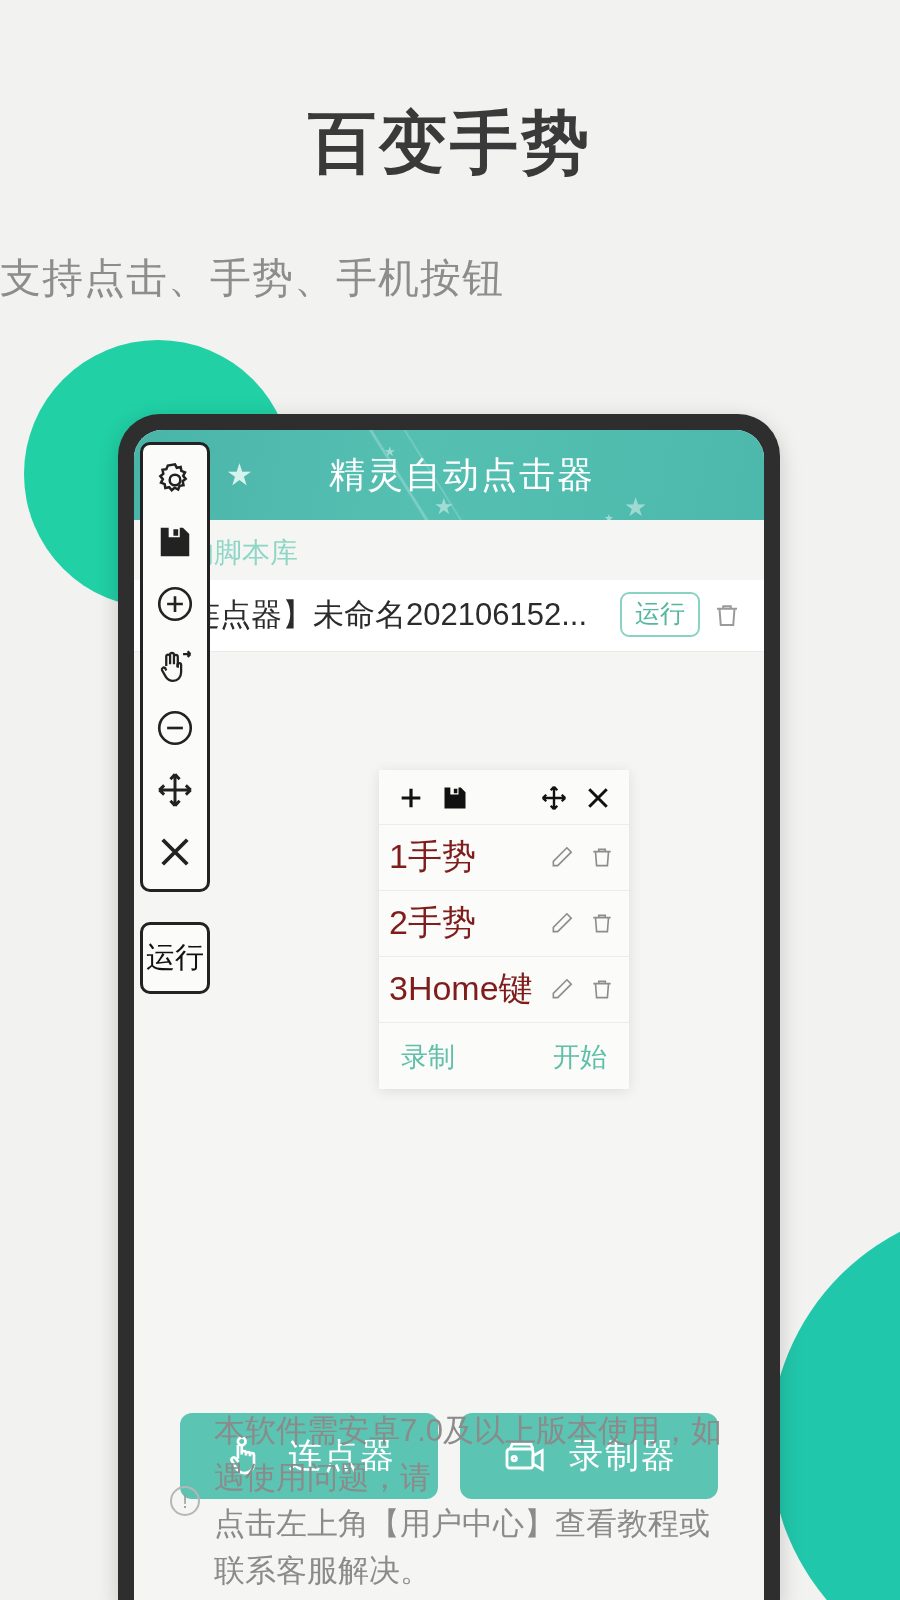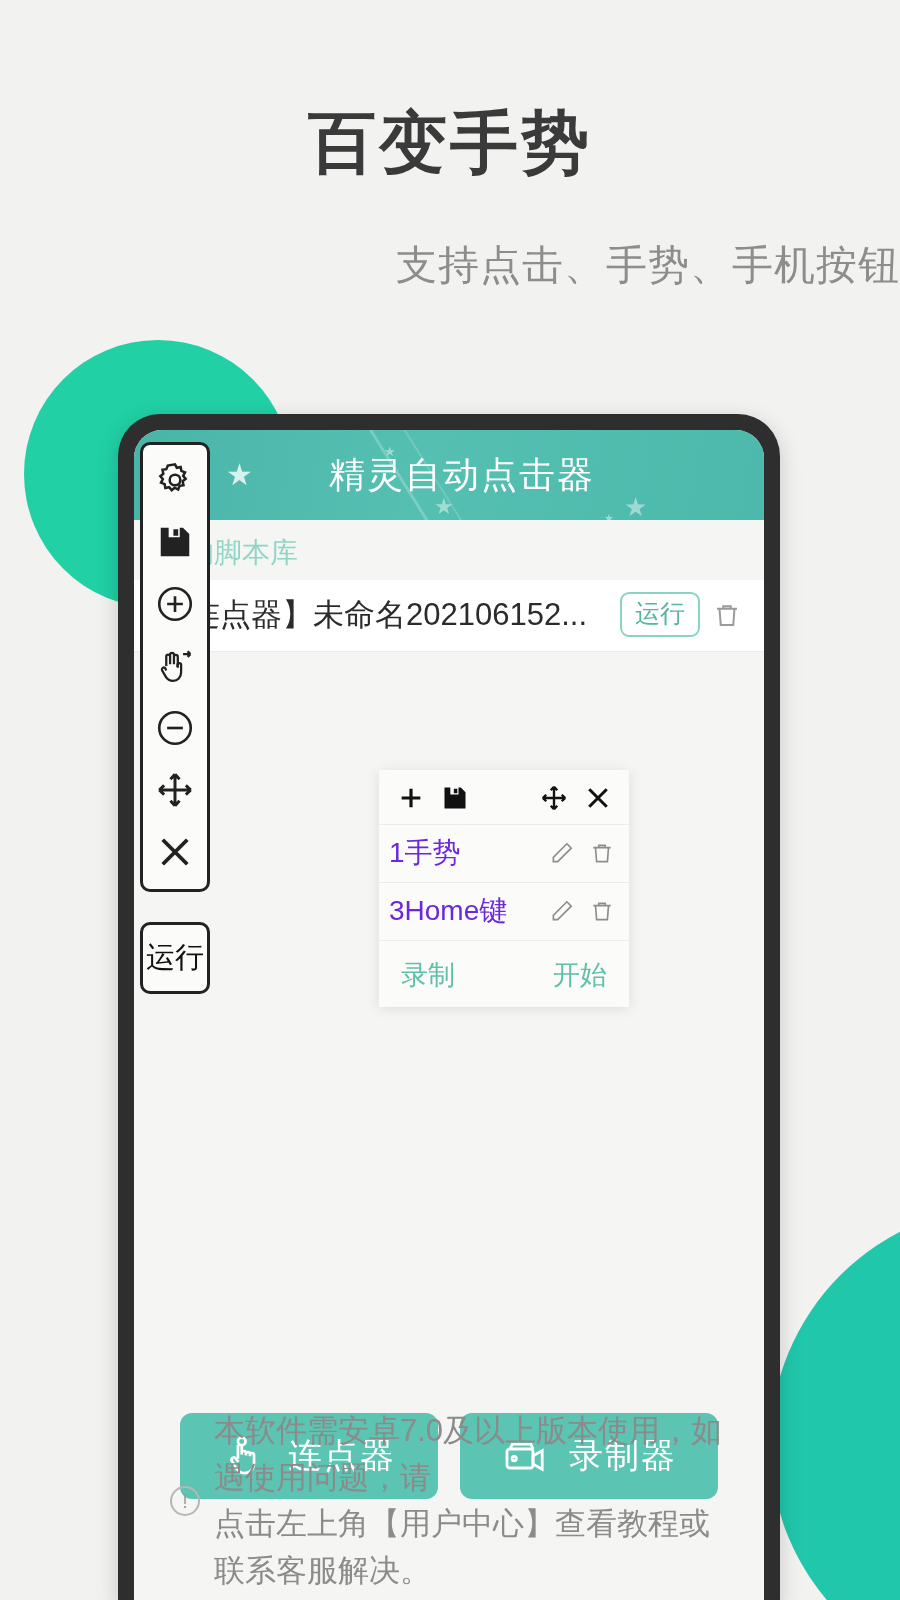--- a/index.html
+++ b/index.html
@@ -24,22 +24,22 @@
   }
 
   
   .hero-title {
     position: absolute; left: 0; top: 108px; width: 900px;
     text-align: center;
     font-size: 68px; font-weight: bold; color: #3a3a3a;
     letter-spacing: 3px; line-height: 1;
   }
   .hero-sub {
-    position: absolute; left: 0; top: 238px; width: 900px;
-    text-align: right;
+    position: absolute; left: 0; top: 251px; width: 900px;
+    text-align: left;
     font-size: 41px; color: #8d8d8d; letter-spacing: 1px;
   }
 
   
   .phone {
     position: absolute; left: 118px; top: 414px;
     width: 662px; height: 1190px;
     background: #2e2e2e;
     border-radius: 42px 42px 0 0;
     padding: 16px 16px 0 16px;
@@ -134,21 +134,21 @@
     gap: 14px;
   }
   .gpanel-head .sp { flex: 1; }
   .gpanel-head .gi { color: #111; display: flex; align-items: center; justify-content: center; }
   .grow {
     display: flex; align-items: center;
     padding: 9px 14px 10px 10px;
     border-top: 1px solid #eeecea;
     gap: 14px;
   }
-  .grow .gname { flex: 1; font-size: 28px; color: #6d28d9; }
+  .grow .gname { flex: 1; font-size: 34px; color: #7f1d1d; }
   .grow .ri { color: #8d8d8d; display: flex; align-items: center; }
   .gfoot {
     display: flex; justify-content: space-between;
     padding: 16px 22px 14px;
     border-top: 1px solid #eeecea;
     font-size: 27px; color: #5fbfa8; gap: 20px;
   }
 
   
   .actions {
@@ -304,20 +304,33 @@
                 <path d="M16.5 3.5l4 4L8 20H4v-4z"></path>
               </svg>
           </div>
           <div class="ri">
             <svg width="26" height="26" viewBox="0 0 24 24" fill="none" stroke="currentColor" stroke-width="1.5">
                 <path d="M4 7h16M9 7V5h6v2M6 7l1 13h10l1-13"></path>
               </svg>
           </div>
         </div>
         <div class="grow">
+          <div class="gname">2手势</div>
+          <div class="ri">
+            <svg width="26" height="26" viewBox="0 0 24 24" fill="none" stroke="currentColor" stroke-width="1.5">
+                <path d="M16.5 3.5l4 4L8 20H4v-4z"></path>
+              </svg>
+          </div>
+          <div class="ri">
+            <svg width="26" height="26" viewBox="0 0 24 24" fill="none" stroke="currentColor" stroke-width="1.5">
+                <path d="M4 7h16M9 7V5h6v2M6 7l1 13h10l1-13"></path>
+              </svg>
+          </div>
+        </div>
+        <div class="grow">
           <div class="gname">3Home键</div>
           <div class="ri">
             <svg width="26" height="26" viewBox="0 0 24 24" fill="none" stroke="currentColor" stroke-width="1.5">
                 <path d="M16.5 3.5l4 4L8 20H4v-4z"></path>
               </svg>
           </div>
           <div class="ri">
             <svg width="26" height="26" viewBox="0 0 24 24" fill="none" stroke="currentColor" stroke-width="1.5">
                 <path d="M4 7h16M9 7V5h6v2M6 7l1 13h10l1-13"></path>
               </svg>

